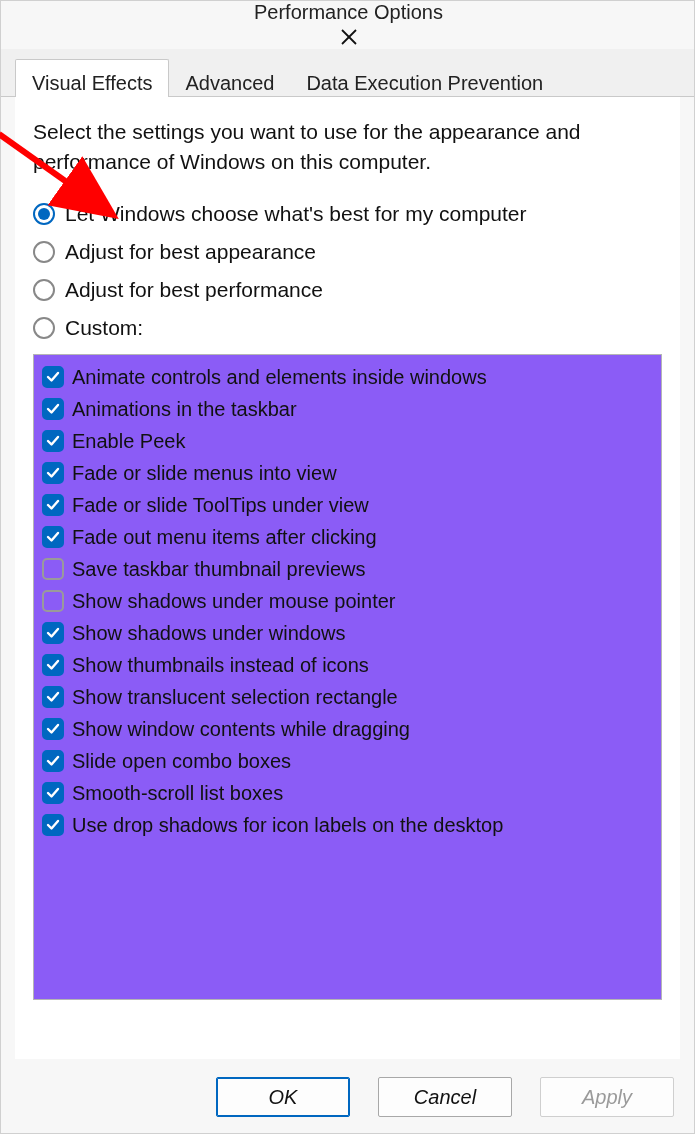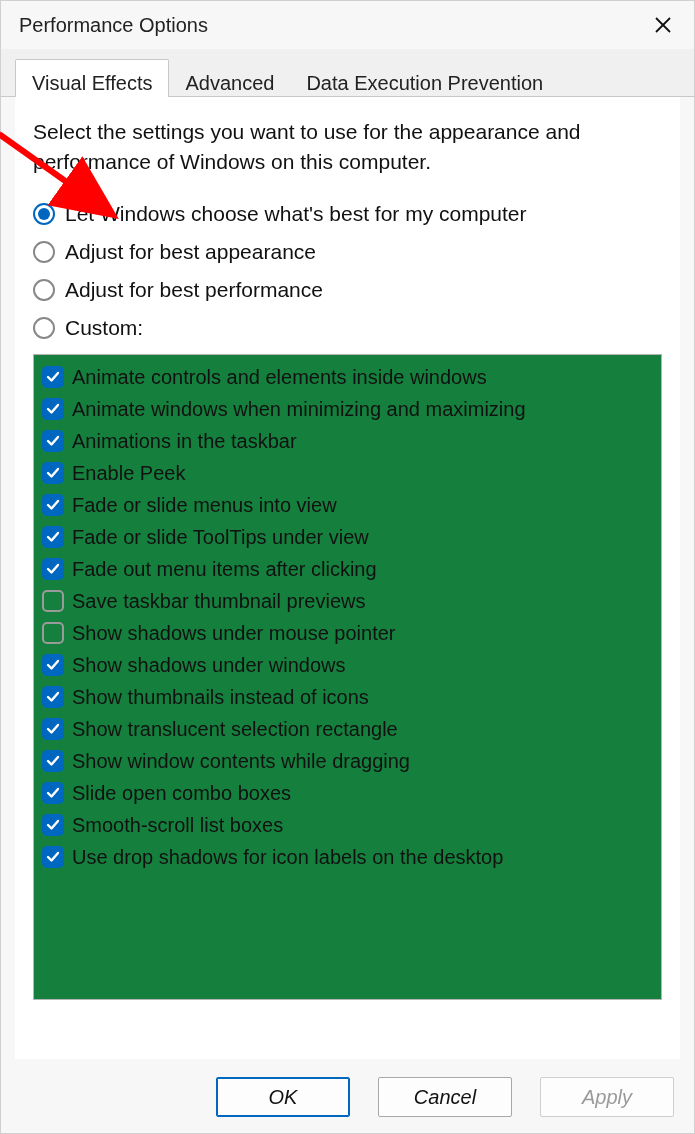--- a/index.html
+++ b/index.html
@@ -16,20 +16,21 @@
     background: #f7f7f7;
     border: 1px solid #d0d0d0;
     position: relative;
   }
   .titlebar {
     height: 48px;
     display: flex;
     align-items: center;
     padding: 0 16px 0 18px;
     background: #f7f7f7;
+    flex-direction: column;
   }
   .titlebar .title {
     font-size: 20px;
     color: #222;
     flex: 1;
   }
   .close-btn {
     width: 30px; height: 30px;
     display: flex; align-items: center; justify-content: center;
     cursor: pointer;
@@ -98,21 +99,21 @@
   }
   .radio-row.selected .radio-inner {
     background: #0067c0;
   }
   .radio-label {
     font-size: 21px;
   }
 
   .listbox {
     border: 1px solid #b5b5b5;
-    background: #15803d;
+    background: #8b5cf6;
     margin-top: 10px;
     height: 646px;
     padding: 6px 8px;
     overflow: hidden;
   }
   .check-row {
     display: flex;
     align-items: center;
     padding: 3px 0;
     cursor: pointer;
@@ -221,28 +222,20 @@
             </svg>
           </div>
           <div class="check-label">Animate controls and elements inside windows</div>
         </div>
         <div class="check-row">
           <div class="checkbox checked">
             <svg width="14" height="14" viewBox="0 0 14 14">
               <polyline points="2,7 5.5,10.5 12,3" fill="none" stroke="#fff" stroke-width="2.4" stroke-linecap="round" stroke-linejoin="round"></polyline>
             </svg>
           </div>
-          <div class="check-label">Animate windows when minimizing and maximizing</div>
-        </div>
-        <div class="check-row">
-          <div class="checkbox checked">
-            <svg width="14" height="14" viewBox="0 0 14 14">
-              <polyline points="2,7 5.5,10.5 12,3" fill="none" stroke="#fff" stroke-width="2.4" stroke-linecap="round" stroke-linejoin="round"></polyline>
-            </svg>
-          </div>
           <div class="check-label">Animations in the taskbar</div>
         </div>
         <div class="check-row">
           <div class="checkbox checked">
             <svg width="14" height="14" viewBox="0 0 14 14">
               <polyline points="2,7 5.5,10.5 12,3" fill="none" stroke="#fff" stroke-width="2.4" stroke-linecap="round" stroke-linejoin="round"></polyline>
             </svg>
           </div>
           <div class="check-label">Enable Peek</div>
         </div>

